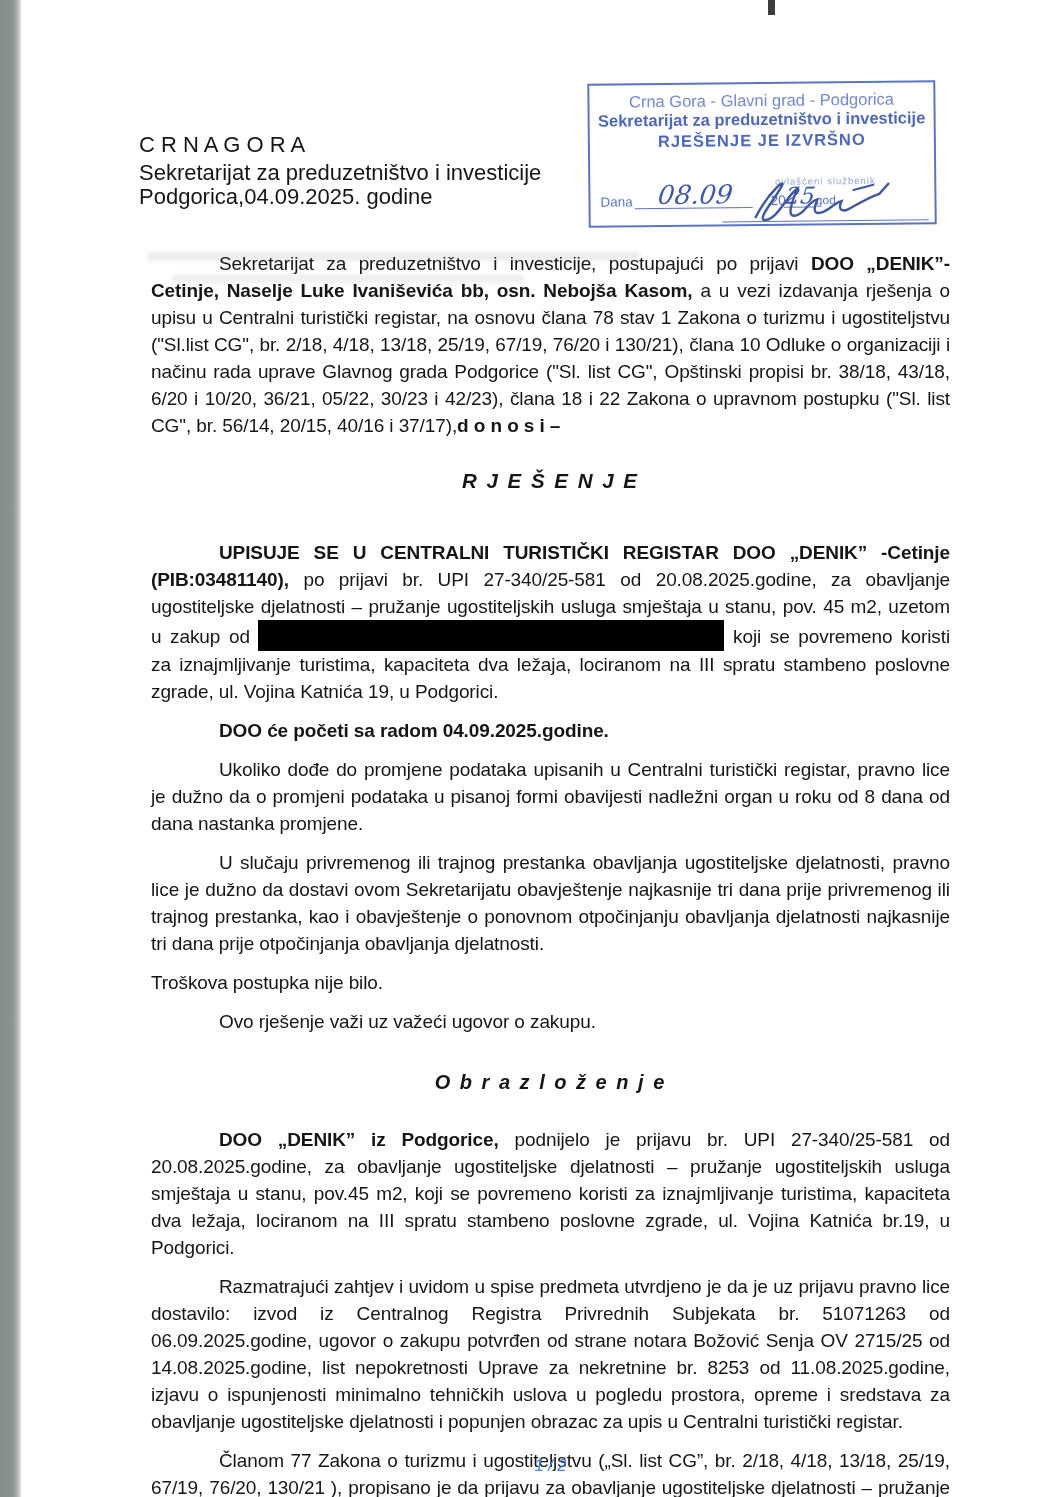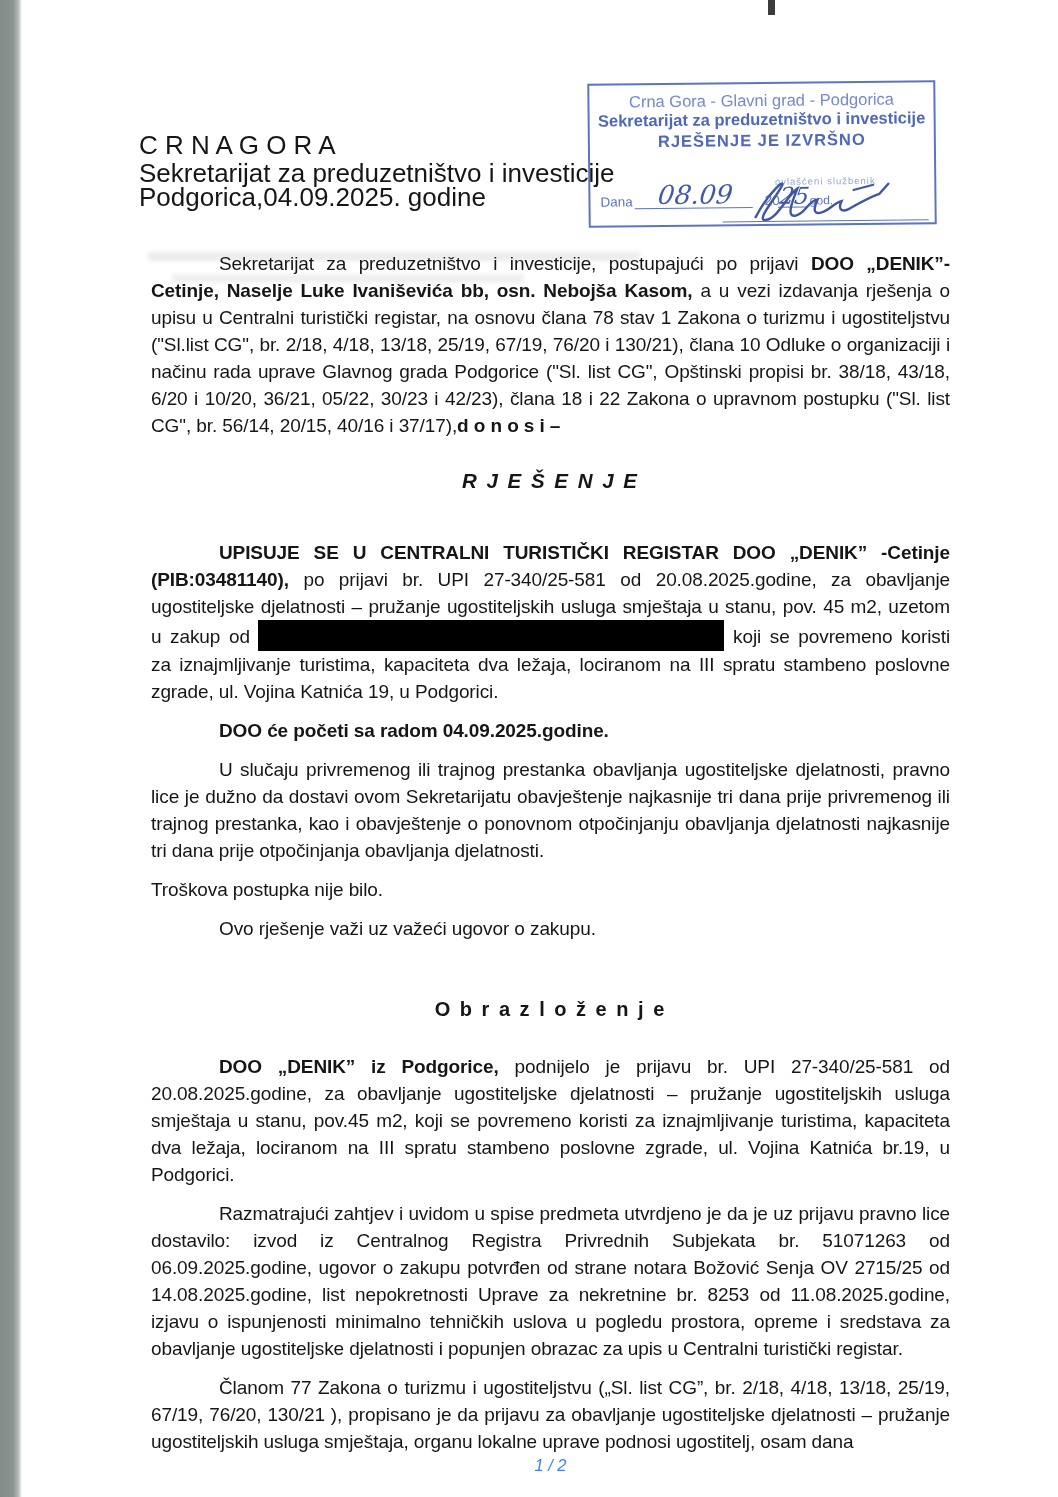--- a/index.html
+++ b/index.html
@@ -9,60 +9,60 @@
   }
   .scan-edge {
     position:absolute; left:0; top:0; width:22px; height:1497px;
     background:linear-gradient(90deg,#828b87 0%, #8c9591 60%, #b9bfbc 85%, #ffffff 100%);
   }
   .corner-tick { position:absolute; left:768px; top:0; width:7px; height:15px; background:#3c3c3c; }
   .page { position:absolute; left:0; top:0; width:1058px; height:1497px;
           padding:133px 96px 0 139px; box-sizing:border-box; }
 
   
-  .header { font-size:26px; line-height:24.5px; }
+  .header { font-size:22px; line-height:24.5px; }
   .header .country { margin-bottom:3px; }
 
   
   .ghost1 { position:absolute; left:148px; top:252px; width:492px; height:9px;
             background:rgba(110,110,110,0.13); filter:blur(2px); }
   .ghost2 { position:absolute; left:172px; top:274px; width:352px; height:9px;
             background:rgba(110,110,110,0.11); filter:blur(2px); }
 
   
   .stamp { position:absolute; left:588px; top:82px; width:348px; height:144px;
            border:2px solid #5b74c4; transform:rotate(-0.6deg); color:#4f68ba;
            box-sizing:border-box; padding-top:7px; }
   .stamp .l1 { text-align:center; font-size:16.5px; color:#7489cf; }
   .stamp .l2 { text-align:center; font-size:16.5px; font-weight:bold; }
   .stamp .l3 { text-align:center; font-size:16.5px; font-weight:bold; letter-spacing:1px; margin-top:2px; }
   .date-row { position:absolute; left:10px; bottom:16px; font-size:13.5px; color:#5b74c4;
               display:flex; align-items:flex-end; }
   .hw { font-family:"DejaVu Serif", serif; font-style:italic; color:#3f58ab; }
   .date-slot { display:inline-block; width:118px; border-bottom:1.5px solid #5b74c4;
                text-align:center; font-size:26px; line-height:26px; transform:skewX(-8deg); margin:0 4px; }
-  .yr-prefix { margin-left:6px; }
+  .yr-prefix { margin-left:12px; }
   .yr-slot { display:inline-block; width:30px; border-bottom:1.5px solid #5b74c4;
              text-align:center; font-size:23px; line-height:22px; transform:skewX(-8deg); }
   .yr-suffix { font-size:12px; }
   .sig-row { position:absolute; right:6px; bottom:2px; width:206px; text-align:center;
              border-bottom:1.5px solid #5b74c4; }
   .officer { font-size:9.5px; color:#93a6da; letter-spacing:1px; display:block; margin-bottom:-12px; }
   .sig-svg { display:block; margin:0 auto; }
 
   
   .para { font-size:19px; line-height:27px; text-align:justify; margin:12px; letter-spacing:-0.1px; }
   .indent { text-indent:68px; }
   .b { font-weight:bold; }
   .redaction { display:inline-block; width:466px; height:31px; background:#000; vertical-align:-8px; }
   .first-para { margin-top:40px; }
   .doc-title { text-align:center; font-size:20.5px; font-weight:bold; margin:30px 0 46px 0;
                letter-spacing:2px;font-style:italic; }
-  .obraz-title { text-align:center; font-size:20px; font-weight:bold; margin:56px 0 32px 0;
-                 letter-spacing:2px; }
+  .obraz-title { text-align:center; font-size:20px; font-weight:bold; margin:36px 0 32px 0;
+                 letter-spacing:2px;font-style:italic; }
   .page-number { position:absolute; left:139px; bottom:22px; width:823px; text-align:center;
                  font-size:16.5px; font-style:italic; color:#3b82f6; }
 </style>
 </head>
 <body>
 
 <div class="scan-edge"></div>
 <div class="corner-tick"></div>
 <div class="ghost1"></div>
 <div class="ghost2"></div>
@@ -94,20 +94,21 @@
     <div>Sekretarijat za preduzetništvo i investicije</div>
     <div>Podgorica,04.09.2025. godine</div>
   </div>
 
   <p class="para indent first-para"><span>Sekretarijat za preduzetništvo i investicije, postupajući po prijavi </span><span class="b">DOO „DENIK”- Cetinje, Naselje Luke Ivaniševića bb, osn. Nebojša Kasom,</span><span> a u vezi izdavanja rješenja o upisu u Centralni turistički registar, na osnovu člana 78 stav 1 Zakona o turizmu i ugostiteljstvu ("Sl.list CG", br. 2/18, 4/18, 13/18, 25/19, 67/19, 76/20 i 130/21), člana 10 Odluke o organizaciji i načinu rada uprave Glavnog grada  Podgorice ("Sl. list CG", Opštinski propisi br. 38/18, 43/18, 6/20 i 10/20, 36/21, 05/22, 30/23 i 42/23), člana  18 i 22 Zakona o  upravnom  postupku ("Sl. list CG", br. 56/14, 20/15, 40/16 i 37/17),</span><span class="b">d o n o s i –</span></p>
 
   <h2 class="doc-title">R J E Š E N J E</h2>
 
   <p class="para indent"><span class="b">UPISUJE SE  U CENTRALNI TURISTIČKI  REGISTAR  DOO  „DENIK” -Cetinje (PIB:03481140),</span><span> po prijavi br. UPI 27-340/25-581 od 20.08.2025.godine, za  obavljanje ugostiteljske djelatnosti – pružanje ugostiteljskih usluga  smještaja u stanu, pov. 45 m2, uzetom u zakup od </span><span class="redaction"></span><span> koji se povremeno koristi za iznajmljivanje  turistima, kapaciteta  dva ležaja, lociranom na III  spratu stambeno poslovne zgrade, ul. Vojina Katnića 19, u  Podgorici.</span></p>
   <p class="para indent"><span class="b">DOO će početi  sa  radom 04.09.2025.godine.</span></p>
+  <p class="para indent"><span>Ukoliko  dođe  do promjene  podataka  upisanih u  Centralni turistički  registar, pravno lice  je dužno da  o  promjeni podataka  u pisanoj formi obavijesti nadležni organ  u roku od  8 dana  od  dana  nastanka  promjene.</span></p>
   <p class="para indent"><span>U slučaju privremenog  ili  trajnog  prestanka  obavljanja  ugostiteljske  djelatnosti, pravno lice  je  dužno  da  dostavi  ovom Sekretarijatu  obavještenje najkasnije  tri  dana  prije privremenog  ili  trajnog  prestanka, kao i  obavještenje o ponovnom otpočinjanju  obavljanja djelatnosti najkasnije  tri  dana  prije  otpočinjanja obavljanja  djelatnosti.</span></p>
   <p class="para"><span>Troškova postupka nije bilo.</span></p>
   <p class="para indent"><span>Ovo rješenje važi uz važeći ugovor o zakupu.</span></p>
 
   <h2 class="obraz-title">O b r a z l o ž e n j e</h2>
 
   <p class="para indent"><span class="b">DOO    „DENIK”  iz  Podgorice,</span><span> podnijelo  je  prijavu  br.  UPI  27-340/25-581  od 20.08.2025.godine,  za  obavljanje  ugostiteljske  djelatnosti  –  pružanje  ugostiteljskih  usluga smještaja  u stanu, pov.45 m2, koji se  povremeno koristi  za  iznajmljivanje  turistima, kapaciteta dva ležaja,  lociranom  na  III spratu  stambeno poslovne   zgrade,  ul.  Vojina  Katnića  br.19,  u Podgorici.</span></p>
   <p class="para indent"><span>Razmatrajući  zahtjev  i uvidom u spise  predmeta  utvrdjeno je da  je uz  prijavu   pravno lice  dostavilo:  izvod  iz  Centralnog  Registra  Privrednih  Subjekata  br.  51071263  od 06.09.2025.godine,  ugovor  o  zakupu  potvrđen  od  strane  notara  Božović  Senja  OV 2715/25  od 14.08.2025.godine,  list  nepokretnosti  Uprave  za  nekretnine  br.  8253  od  11.08.2025.godine, izjavu  o  ispunjenosti  minimalno  tehničkih  uslova  u  pogledu  prostora,  opreme  i   sredstava  za obavljanje  ugostiteljske  djelatnosti  i popunjen  obrazac  za  upis  u  Centralni  turistički  registar.</span></p>
   <p class="para indent"><span>Članom  77 Zakona o  turizmu  i ugostiteljstvu („Sl. list CG”, br. 2/18, 4/18, 13/18, 25/19, 67/19,  76/20,  130/21 ),  propisano  je  da  prijavu   za   obavljanje   ugostiteljske  djelatnosti  – pružanje ugostiteljskih usluga smještaja, organu lokalne uprave podnosi ugostitelj, osam dana</span></p>
 

